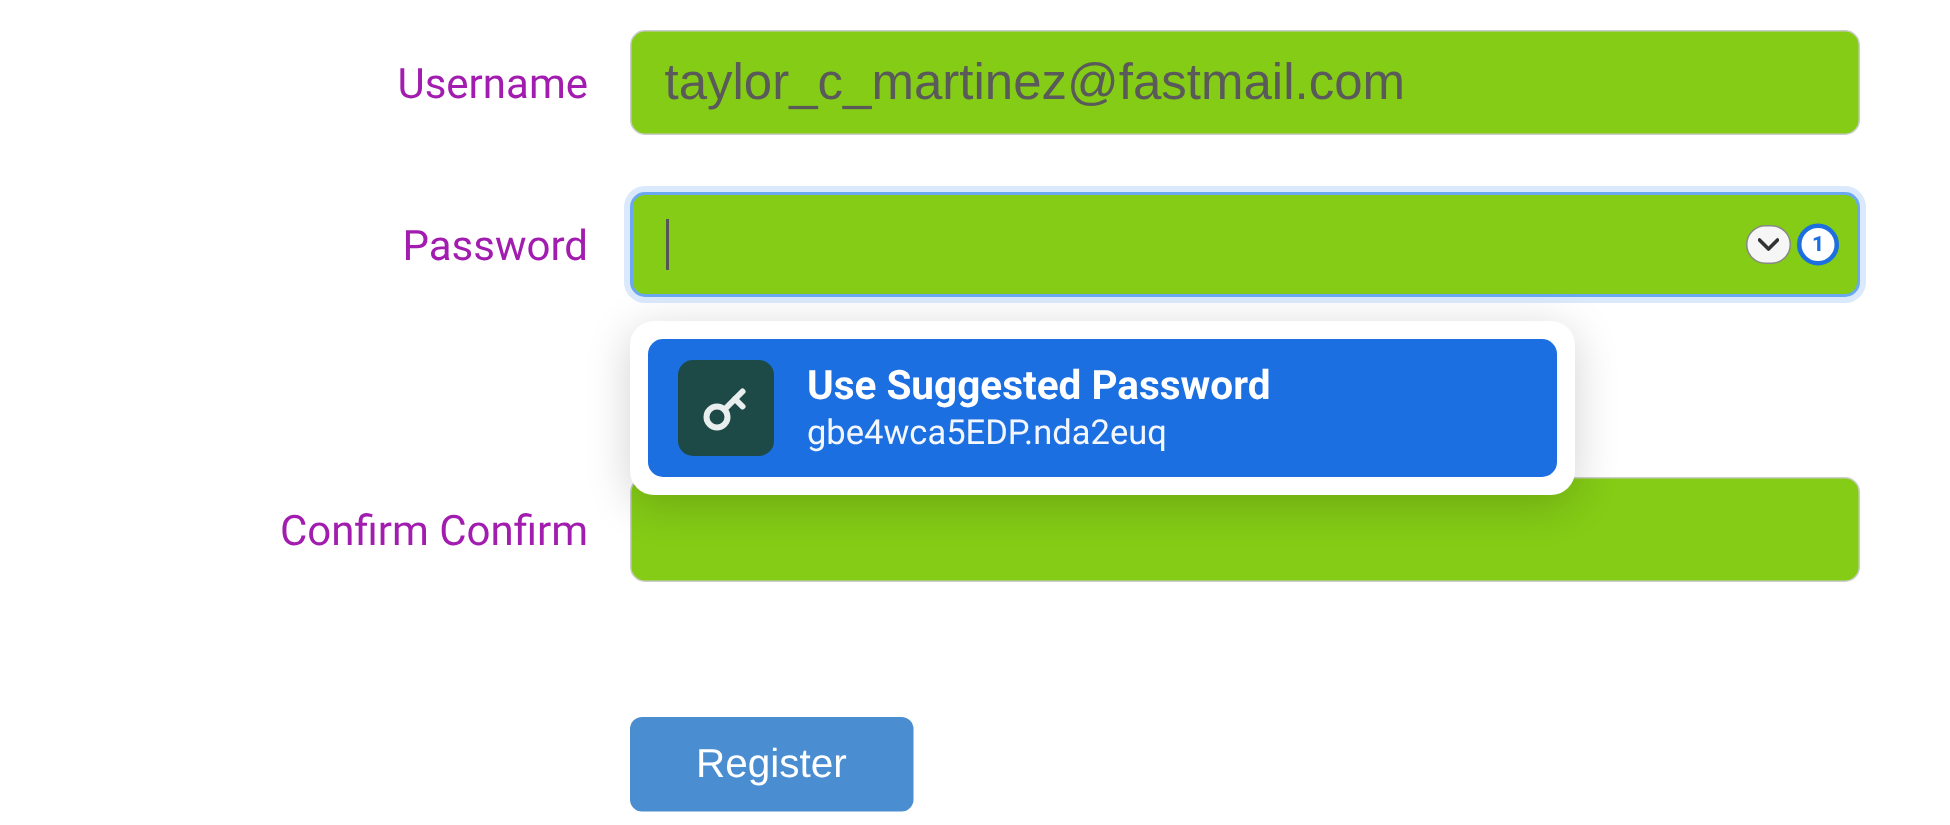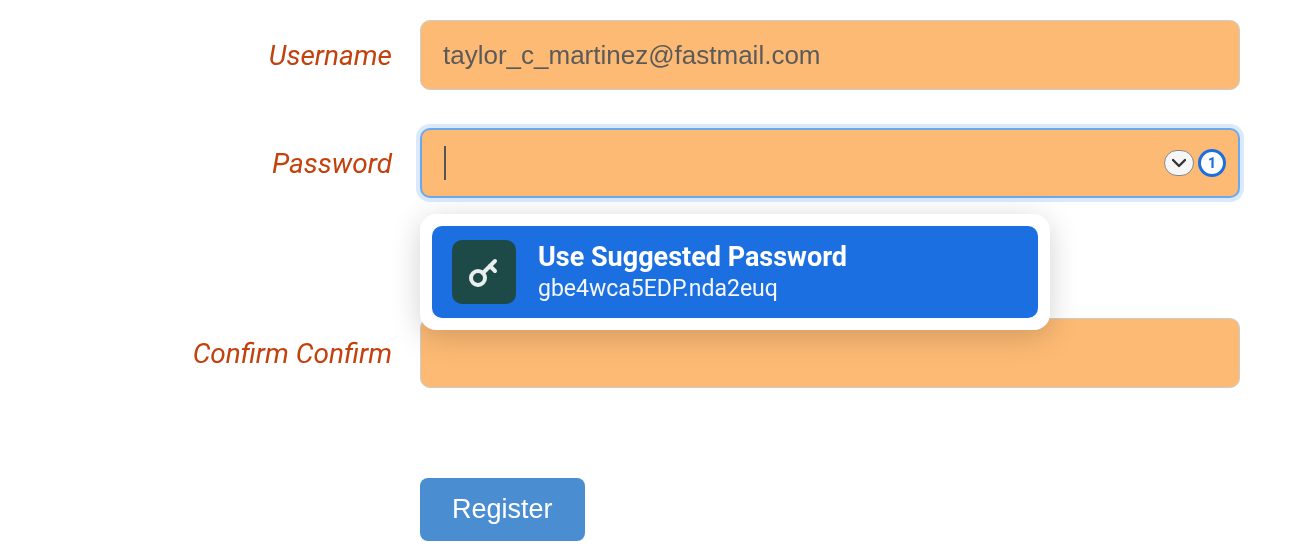--- a/index.html
+++ b/index.html
@@ -16,37 +16,36 @@
       align-items: center;
       margin-bottom: 38px;
       position: relative;
     }
     .form-row.password-row { margin-bottom: 10px; }
     .label {
       width: 360px;
       text-align: right;
       padding-right: 28px;
       font-size: 28px;
-      color: #c2410c;
-      font-style: italic;
+      color: #a21caf;
     }
     .input-wrap {
       position: relative;
       flex: 0 0 820px;
     }
     .text-input {
       width: 100%;
       height: 70px;
       border: 1px solid #ccc;
       border-radius: 10px;
-      font-size: 26px;
+      font-size: 34px;
       padding: 0 22px;
       color: #5a5a5a;
       outline: none;
-      background: #fdba74;
+      background: #84cc16;
     }
     .text-input.focused {
       border: 2px solid #6aa9f0;
       box-shadow: 0 0 0 4px rgba(106,169,240,0.25);
       padding-right: 100px;
     }
     .cursor {
       position: absolute;
       left: 24px;
       top: 18px;
@@ -120,21 +119,21 @@
     .suggest-title { font-size: 27px; font-weight: 700; line-height: 1.15; }
     .suggest-value { font-size: 23px; opacity: 0.95; margin-top: 2px; }
     .register-btn {
       margin-left: 360px;
       margin-top: 52px;
       background: #4a8ed1;
       color: #fff;
       font-size: 27px;
       border: none;
       border-radius: 8px;
-      padding: 16px 32px;
+      padding: 16px 44px;
       cursor: pointer;
     }
     .confirm-row { margin-top: 120px; }
     .confirm-row .text-input { position: relative; z-index: 1; }
   </style>
 </head>
 <body>
 
 
 

